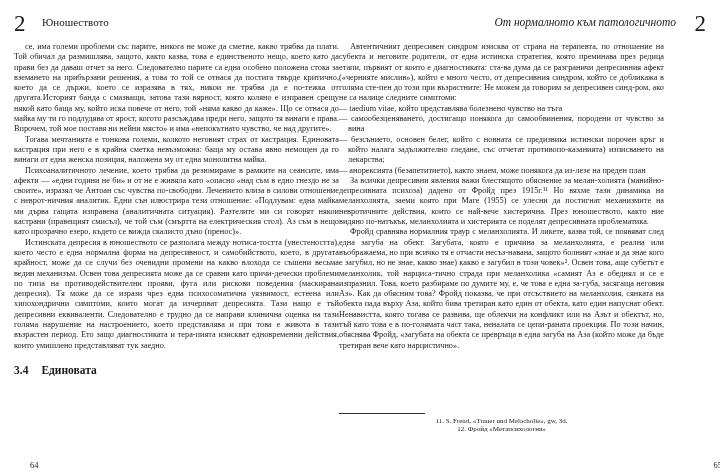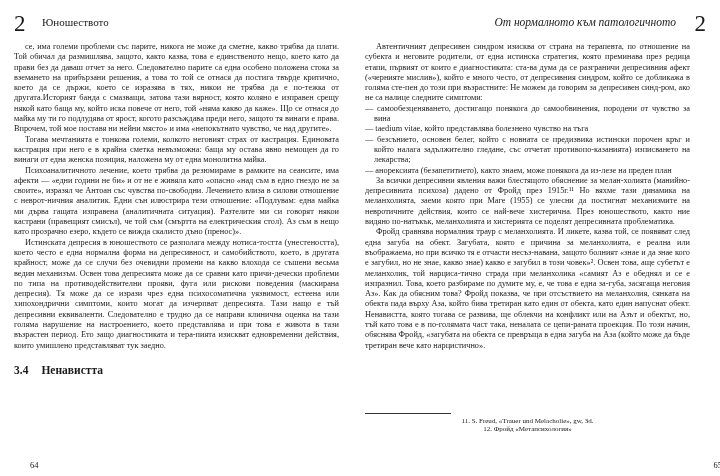--- a/index.html
+++ b/index.html
@@ -45,21 +45,20 @@
   .head-mid {
     flex: 1;
     text-align: right;
     font-size: 11.5px;
     font-style: italic;
     padding-top: 6px;
     padding-right: 8px;
   }
   .columns {
     display: flex;
-    gap: 26px;
     margin-top: 2px;
     height: 418px;
   }
   .col {
     width: 325px;
     position: relative;
   }
   p {
     margin: 0;
     font-size: 8.3px;
@@ -137,30 +136,30 @@
   <div class="columns">
 
     <div class="col">
       <p>се, има големи проблеми със парите, никога не може да сметне, какво трябва да плати. Той обичал да размишлява, защото, както казва, това е единственото нещо, което като да прави без да даваш отчет за него. Следователно парите са една особено положена стока за вземането на прибързани решения, а това то той се отнася да постига твърде критично, което да се държи, което се изразява в тях, никои не трябва да е по-тежка от другата.Историят банда с смазващи, затова тази вярност, която коляно е изправен срещу някой като баща му, който иска повече от него, той «няма какво да каже». Що се отнася до майка му ти го подлудява от ярост, когото разсъждава преди него, защото тя винаги е права. Впрочем, той мое поставя ни нейни място» и има «непокътнато чувство, че над другите».</p>
       <p>Тогава мечтанията е тонкова големи, колкото неговият страх от кастрация. Единовата кастрация при него е в крайна сметка невъзможна: баща му остава явно немощен да го винаги от една женска позиция, наложена му от една монолитна майка.</p>
       <p>Психоаналитичното лечение, което трябва да резюмираме в рамките на сеансите, има афекти — «едни години не би» и от не е живяла като «опасно «над съм в едно гнездо не за своите», изразял че Антоан със чувства по-свободни. Лечението влиза в силови отношение с неврот-ничния аналитик. Едни сън илюстрира тези отношение: «Подлувам: една майка ми дърва гащата изправена (аналитичната ситуация). Разтелите ми си говорят някои кастрани (правещият смисъл), че той съм (смъртта на електрическия стол). Аз съм в нещо като прозрачно езеро, където се вижда скалисто дъно (пренос)».</p>
       <p>Истинската депресия в юношеството се разполага между нотиса-тостта (унестеността), което често е една нормална форма на депресивност, и самобийството, което, в другата крайност, може да се случи без очевидни промени на какво влохода се съшени весьма ведин механизъм. Освен това депресията може да се сравни като причи-дечески проблеми по типа на противодействителни прояви, фуга или рискови поведения (маскирана депресия). Тя може да се изрази чрез една психосоматична уязвимост, естеена или хипохондрични симптоми, които могат да изчерпват депресията. Тази нащо е тъй депресивни еквиваленти. Следователно е трудно да се направи клинична оценка на тази голяма нарушение на настроението, което представлява и при това е живота в тази възрастен период. Ето защо диагностиката и тера-пията изискват едновременни действия, които умишлено представляват тук заедно.</p>
 
       <div class="sec-head">
         <span class="sec-num">3.4</span>
-        <span class="sec-title">Ненавистта</span>
+        <span class="sec-title">Единовата</span>
       </div>
 
       <p></p>
     </div>
 
     <div class="col">
       <p>Автентичният депресивен синдром изисква от страна на терапевта, по отношение на субекта и неговите родители, от една истинска стратегия, която преминава през редица етапи, първият от които е диагностиката: ста-ва дума да се разграничи депресивния афект («чернияте мислив»), който е много често, от депресивния синдром, който се добликажа в голяма сте-пен до този при възрастните: Не можем да говорим за депресивен синд-ром, ако не са налице следните симптоми:</p>
+      <p class="dash">— taedium vitae, който представлява болезнено чувство на тъга</p>
       <p class="dash">— самообезценяването, достигащо понякога до самообвинения, породени от чувство за вина</p>
-      <p class="dash">— taedium vitae, който представлява болезнено чувство на тъга</p>
       <p class="dash">— безсънието, основен белег, който с новната се предизвика истински порочен кръг и който налага задължително гледане, със отчетат противопо-казанията) изписването на лекарства;</p>
       <p class="dash">— анорексията (безапетитието), както знаем, може понякога да из-лезе на преден план</p>
       <p>За всички депресивни явления важи блестящото обяснение за мелан-холията (манийно-депресивната психоза) дадено от Фройд през 1915г.¹¹ Но вяхме тази динамика на меланхолията, заеми която при Маге (1955) се улесни да постигнат механизмите на невротичните действия, които се най-вече хистерична. През юношеството, както ние видяно по-натъкък, меланхолията и хистерията се поделят депресивната проблематика.</p>
 
 
       <p>Фройд сравнява нормалния траур с меланхолията. И ликете, казва той, се появяват след една загуба на обект. Загубата, която е причина за меланхолията, е реална или въображаема, но при всичко тя е отчасти несъз-навана, защото болният «знае и да знае кого е загубил, но не знае, какво знае) какво е загубил в този човек»². Освен това, аще субетът е меланхолик, той нарциса-тично страда при меланхолика «самият Аз е обеднял и се е изпразнил. Това, което разбираме по думите му, е, че това е една за-губа, засягаща неговия Аз». Как да обясним това? Фройд показва, че при отсъствието на меланхолия, сянката на обекта пада върху Аза, който бива третиран като един от обекта, като един напуснат обект. Ненавистта, която тогава се развива, ще облекчи на конфликт или на Азът и обектът, но, тъй като това е в по-голямата част така, неналата се цепи-раната проекция. По този начин, обяснява Фройд, «загубата на обекта се превръща в една загуба на Аза (който може да бъде третиран вече като нарцистично».</p>
 
       <div class="footnotes">
         <div class="fn-rule"></div>
         <p class="fn">11. S. Freud, «Trauer und Melacholie», gw, 3d.</p>

